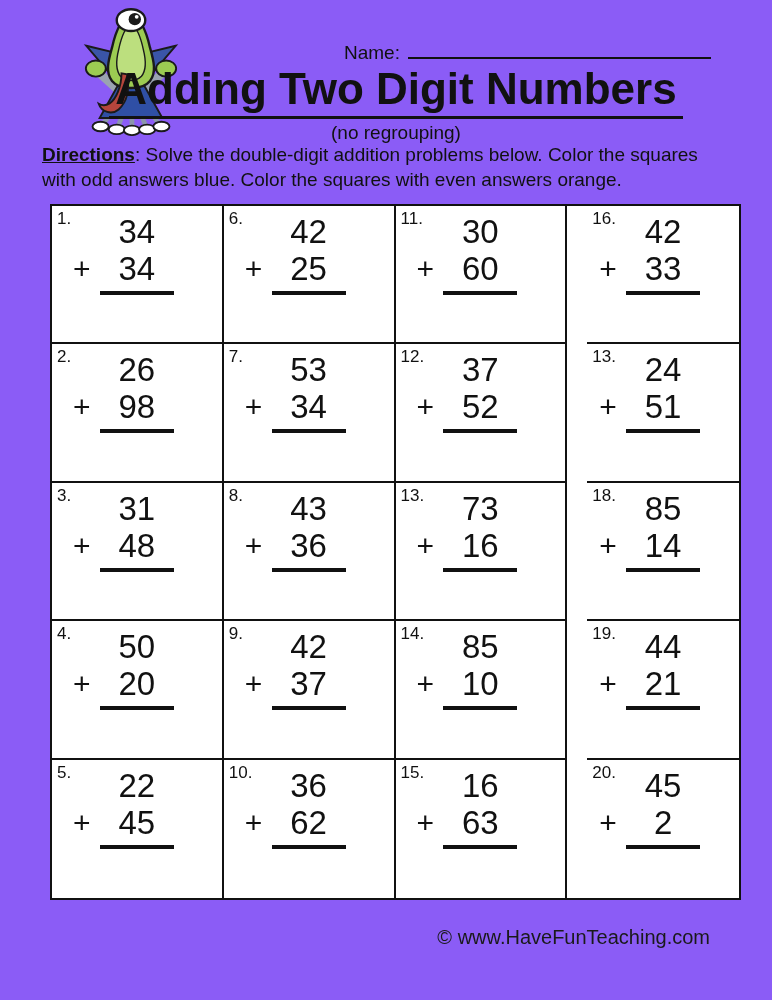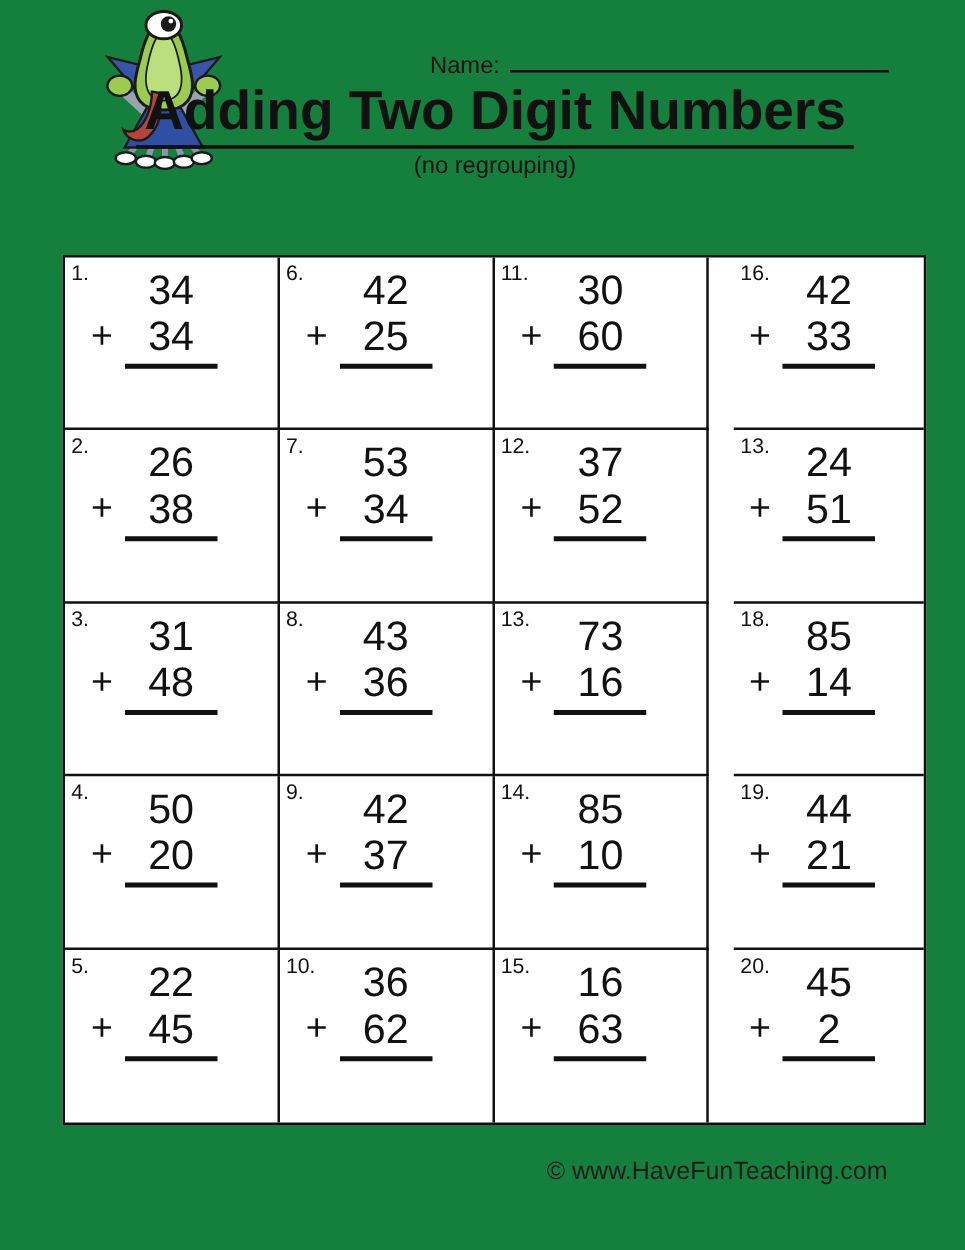--- a/index.html
+++ b/index.html
@@ -1,20 +1,20 @@
 <!DOCTYPE html>
 <html><head>
 <meta charset="utf-8">
 <style>
   * { margin:0; padding:0; box-sizing:border-box; }
   html,body { background:#ffffff; }
   .page {
     position:relative;
     width:772px; height:1000px;
-    background:#15803d;
+    background:#8b5cf6;
     font-family:"Liberation Sans", sans-serif;
     color:#111;
     overflow:hidden;
   }
 
   
   .mascot { position:absolute; left:74px; top:4px; width:114px; height:132px; }
 
   
   .name-row { position:absolute; left:344px; top:42px; font-size:19px; white-space:nowrap; }
@@ -104,20 +104,21 @@
 
   <div class="name-row">
     <span>Name:</span><span class="name-line"></span>
   </div>
 
   <div class="title-block">
     <div class="title">Adding Two Digit Numbers</div>
     <div class="subtitle">(no regrouping)</div>
   </div>
 
+  <p class="directions"><b>Directions</b><span>:  Solve the double-digit addition problems below.  Color the squares with odd answers blue.  Color the squares with even answers orange.</span></p>
 
   <div class="grid">
     <div class="cell">
       <span class="pnum">1.</span>
       <div class="work">
         <div class="a1">34</div>
         <div class="row2">
           <span class="plus">+</span><span class="a2">34</span>
         </div>
         <div class="ansline"></div>
@@ -155,21 +156,21 @@
         </div>
         <div class="ansline"></div>
       </div>
     </div>
 
     <div class="cell">
       <span class="pnum">2.</span>
       <div class="work">
         <div class="a1">26</div>
         <div class="row2">
-          <span class="plus">+</span><span class="a2">38</span>
+          <span class="plus">+</span><span class="a2">98</span>
         </div>
         <div class="ansline"></div>
       </div>
     </div>
 
     <div class="cell">
       <span class="pnum">7.</span>
       <div class="work">
         <div class="a1">53</div>
         <div class="row2">

